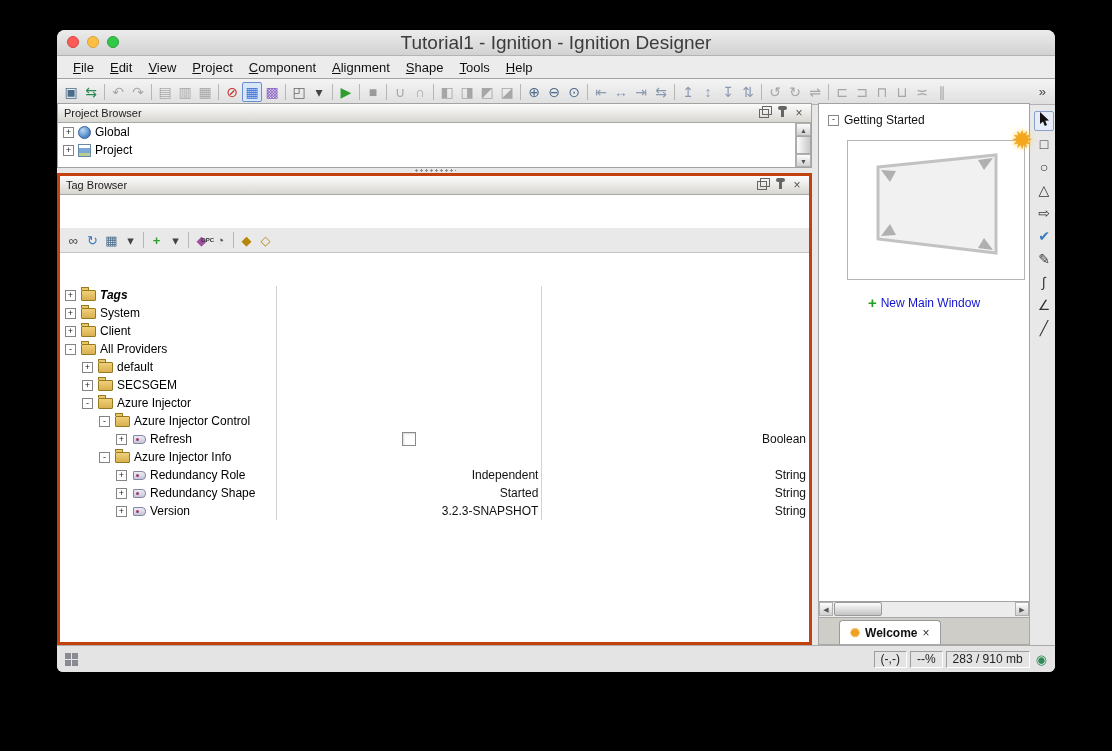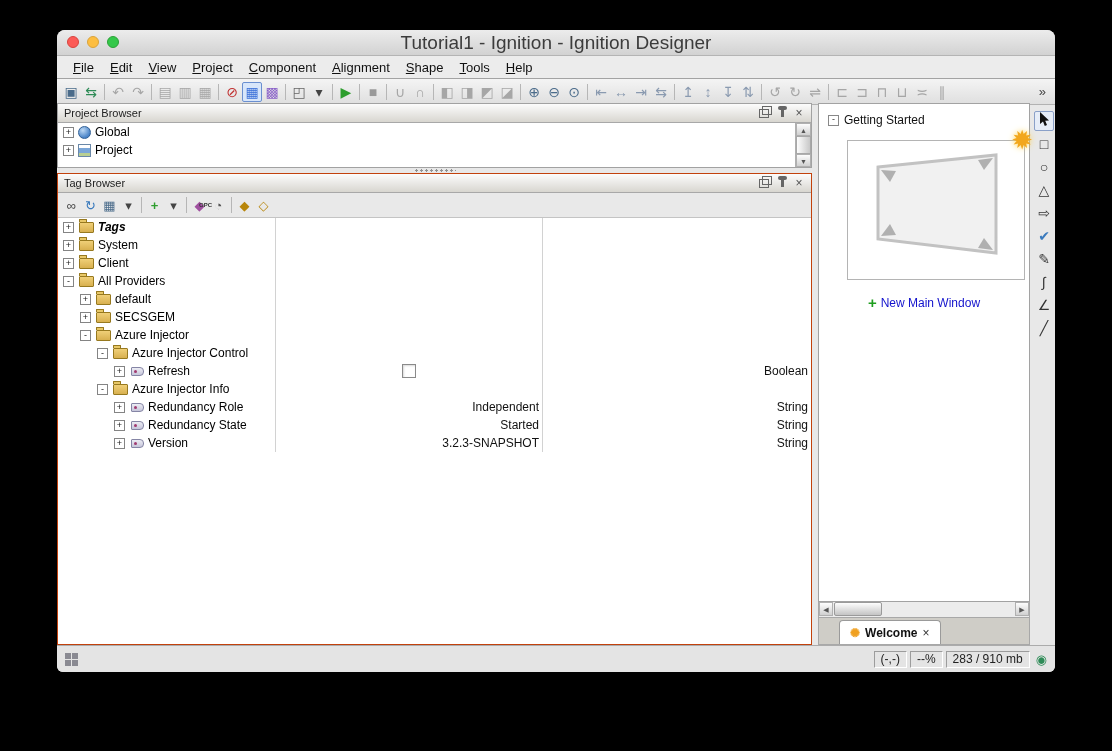--- a/index.html
+++ b/index.html
@@ -51,22 +51,22 @@
   .pb-row{display:flex;align-items:center;height:18px;font-size:12px;padding-left:5px;}
   .vscroll{position:absolute;right:0;top:19px;bottom:0;width:15px;border-left:1px solid #b0b0b0;background:#f0f0f0;
            display:flex;flex-direction:column;}
   .vbtn{height:13px;font-size:7px;text-align:center;line-height:13px;color:#555;
         background:linear-gradient(#fdfdfd,#d0d0d0);border:1px solid #b0b0b0;box-sizing:border-box;}
   .vthumb{flex:1;background:linear-gradient(90deg,#fdfdfd,#c8c8c8);border:1px solid #a8a8a8;box-sizing:border-box;}
 
   .splitter{position:absolute;left:0;top:65px;width:755px;height:5px;display:flex;align-items:center;justify-content:center;}
   .split-dots{width:42px;height:3px;background-image:radial-gradient(circle,#909090 1px,transparent 1.2px);background-size:5px 3px;}
 
-  .tb-panel{position:absolute;left:0;top:70px;width:755px;bottom:0;border:1px solid #c2410c;background:#fff;
-            box-sizing:border-box;display:flex;flex-direction:column;}
+  .tb-panel{position:absolute;left:0;top:70px;width:755px;bottom:0;border:3px solid #c2410c;background:#fff;
+            box-sizing:border-box;display:flex;flex-direction:column;gap:33px;}
   .tag-toolbar{height:24px;background:#e9e9e9;border-bottom:1px solid #c4c4c4;display:flex;align-items:center;padding:0 4px;flex:none;}
   .ttico{width:19px;height:19px;line-height:19px;text-align:center;font-size:13px;position:relative;flex:none;}
   .opc-sub{position:absolute;right:-3px;bottom:0;font-size:6px;font-weight:bold;color:#333;}
 
   .thead{display:flex;height:18px;background:linear-gradient(#fefefe,#d4d2cc);border-bottom:1px solid #9a9a9a;flex:none;}
   .th{font-size:12px;font-weight:bold;display:flex;align-items:center;justify-content:center;box-sizing:border-box;color:#222;}
   .th1{width:218px;border-right:1px solid #a8a8a8;}
   .th2{width:267px;border-right:1px solid #a8a8a8;}
   .th3{width:268px;}
   .rows{flex:1;overflow:hidden;}
@@ -393,21 +393,21 @@
             </div>
             <div class="c-type">
               <span>String</span>
             </div>
           </div>
           <div class="t-row">
             <div class="c-tag">
               <span style="flex: 0 0 auto; width: 56px;"></span>
               <span class="exp">+</span>
               <span class="tagico"></span>
-              <span class="t-lbl">Redundancy State</span>
+              <span class="t-lbl">Redundancy Shape</span>
             </div>
             <div class="c-val">
               <span>Started</span>
             </div>
             <div class="c-type">
               <span>String</span>
             </div>
           </div>
           <div class="t-row">
             <div class="c-tag">

